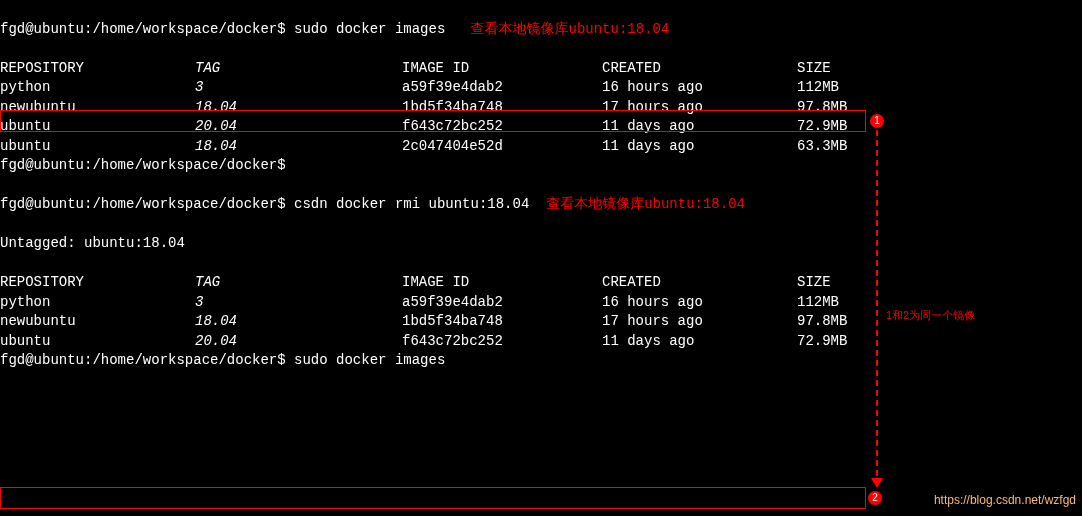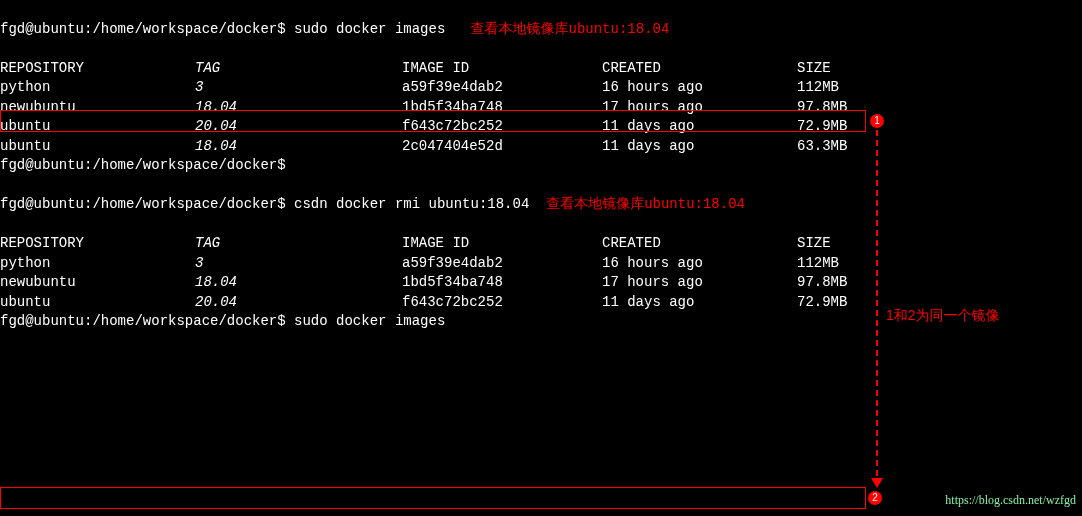--- a/index.html
+++ b/index.html
@@ -58,50 +58,51 @@
       height: 0;
       border-left: 6px solid transparent;
       border-right: 6px solid transparent;
       border-top: 10px solid #ff0000;
     }
     .side-annotation {
       position: absolute;
       left: 886px;
       top: 306px;
       color: #ff0000;
-      font-size: 14px;
+      font-size: 11px;
       font-family: "Microsoft YaHei", sans-serif;
     }
     .watermark {
       position: absolute;
       right: 6px;
       bottom: 6px;
-      color: #86efac;
+      color: #fdba74;
       font-size: 12px;
-      font-family: Liberation Serif, serif;
+      font-family: Liberation Sans, sans-serif;
     }
     .row { display: inline-block; width: 100%; }
     .c-repo { display: inline-block; width: 195px; }
     .c-tag { display: inline-block; width: 207px; font-style: italic; }
     .c-img { display: inline-block; width: 200px; }
     .c-created { display: inline-block; width: 195px; }
     .c-size { display: inline-block; }
   </style>
 </head>
 <body>
 
 <div class="terminal">
 <span class="line"><span>fgd@ubuntu:/home/workspace/docker$</span> <span>sudo docker images</span>   <span class="annotation-red">查看本地镜像库ubuntu:18.04</span></span>
 <span class="line row"><span class="c-repo">REPOSITORY</span><span class="c-tag">TAG</span><span class="c-img">IMAGE ID</span><span class="c-created">CREATED</span><span class="c-size">SIZE</span></span>
 <span class="line row"><span class="c-repo">python</span><span class="c-tag">3</span><span class="c-img">a59f39e4dab2</span><span class="c-created">16 hours ago</span><span class="c-size">112MB</span></span>
 <span class="line row"><span class="c-repo">newubuntu</span><span class="c-tag">18.04</span><span class="c-img">1bd5f34ba748</span><span class="c-created">17 hours ago</span><span class="c-size">97.8MB</span></span>
 <span class="line row"><span class="c-repo">ubuntu</span><span class="c-tag">20.04</span><span class="c-img">f643c72bc252</span><span class="c-created">11 days ago</span><span class="c-size">72.9MB</span></span>
 <span class="line row"><span class="c-repo">ubuntu</span><span class="c-tag">18.04</span><span class="c-img">2c047404e52d</span><span class="c-created">11 days ago</span><span class="c-size">63.3MB</span></span>
 <span class="line"><span>fgd@ubuntu:/home/workspace/docker$</span></span>
 <span class="line"><span>fgd@ubuntu:/home/workspace/docker$</span> <span>csdn docker rmi ubuntu:18.04</span>  <span class="annotation-red">查看本地镜像库ubuntu:18.04</span></span>
+<span class="line">Untagged: ubuntu:18.04</span>
 <span class="line row"><span class="c-repo">REPOSITORY</span><span class="c-tag">TAG</span><span class="c-img">IMAGE ID</span><span class="c-created">CREATED</span><span class="c-size">SIZE</span></span>
 <span class="line row"><span class="c-repo">python</span><span class="c-tag">3</span><span class="c-img">a59f39e4dab2</span><span class="c-created">16 hours ago</span><span class="c-size">112MB</span></span>
 <span class="line row"><span class="c-repo">newubuntu</span><span class="c-tag">18.04</span><span class="c-img">1bd5f34ba748</span><span class="c-created">17 hours ago</span><span class="c-size">97.8MB</span></span>
 <span class="line row"><span class="c-repo">ubuntu</span><span class="c-tag">20.04</span><span class="c-img">f643c72bc252</span><span class="c-created">11 days ago</span><span class="c-size">72.9MB</span></span>
 <span class="line"><span>fgd@ubuntu:/home/workspace/docker$</span> <span>sudo docker images</span></span>
 
 
 
 
 

